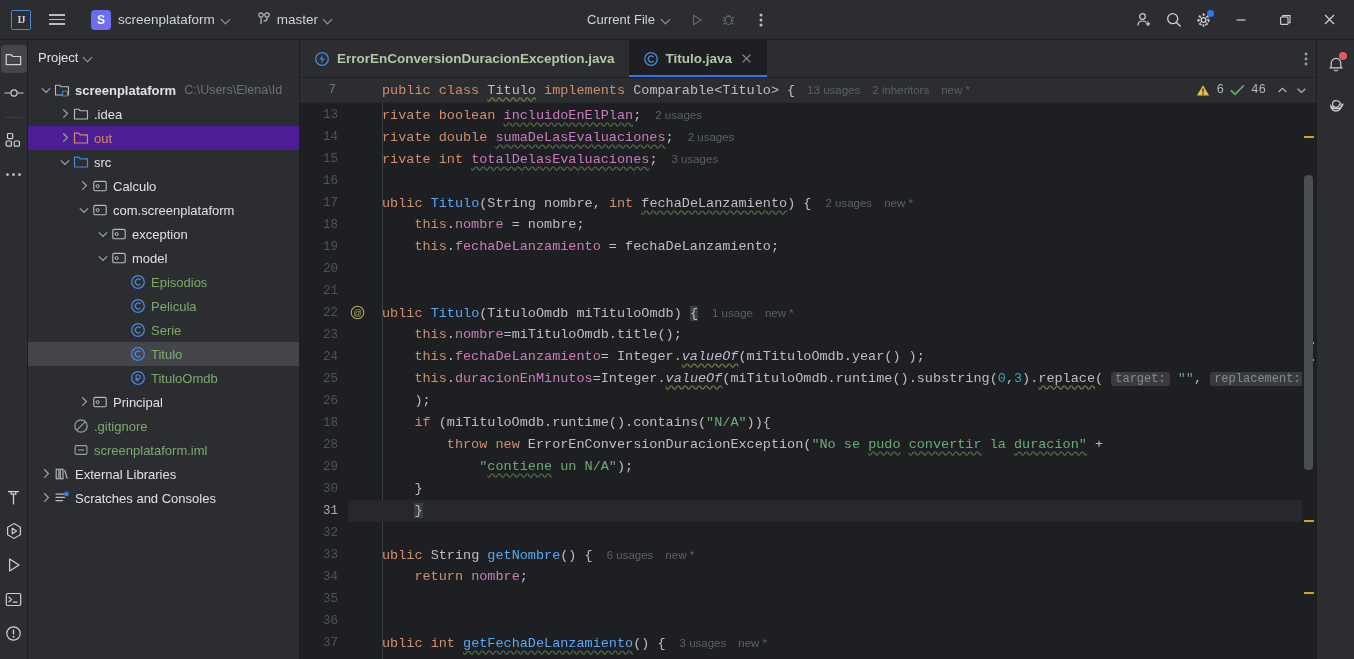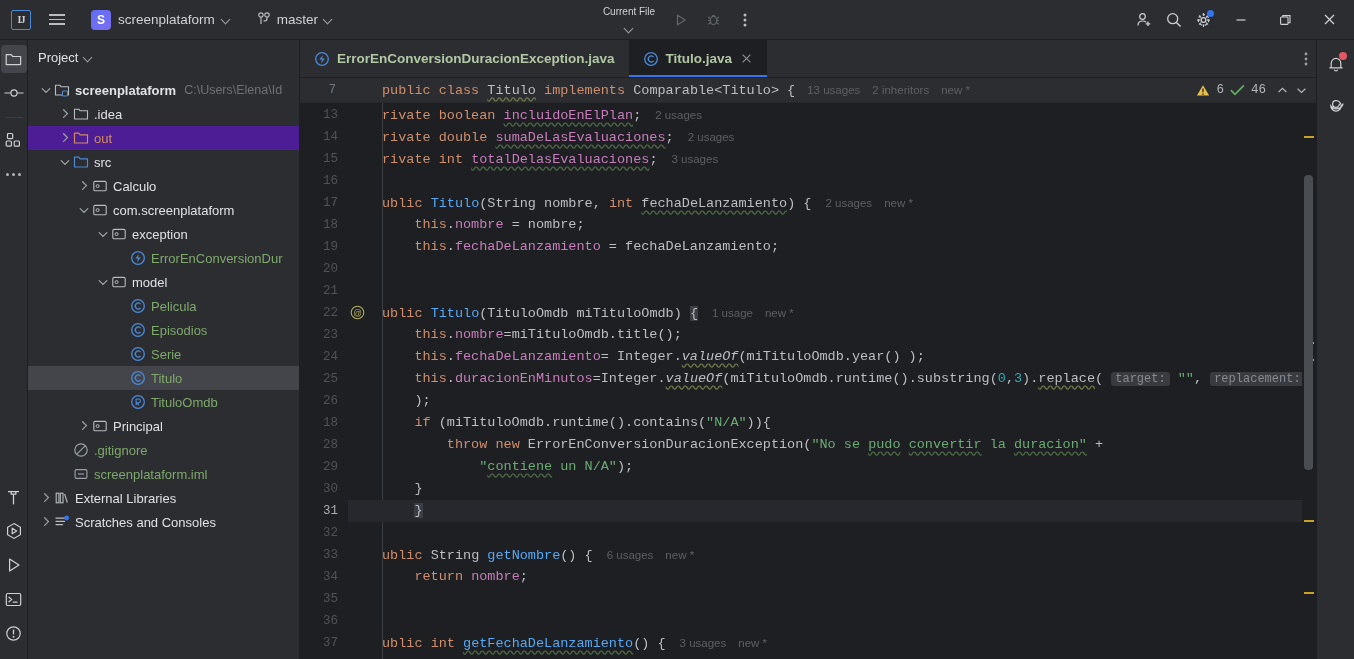--- a/index.html
+++ b/index.html
@@ -32,22 +32,22 @@
      color: #fff; font-size: 12px; font-weight: bold; display: flex; align-items: center; justify-content: center; }
   .proj-name { font-size: 13.5px; color: #cfd2d6; }
   .chev { width: 9px; height: 9px; position: relative; display:inline-block; }
   .chev:before { content:''; position:absolute; left:0; top:1px; width:6px; height:6px;
     border-right:1.4px solid #9ca0a6; border-bottom:1.4px solid #9ca0a6; transform: rotate(45deg); }
   .branch-chip { display:flex; align-items:center; gap:6px; margin-left: 14px; padding: 3px 6px; border-radius:4px; cursor:pointer;}
   .branch-name { font-size: 13.5px; color: #cfd2d6; }
   .topbar-center { position: absolute; left: 0; right: 0; display: flex; justify-content: center;
     align-items: center; gap: 4px; pointer-events: none; }
   .topbar-center > * { pointer-events: auto; }
-  .runconfig { font-size: 10px; color: #cfd2d6; display: flex; align-items: center; gap: 7px;
-    padding: 3px 8px; border-radius: 4px; cursor: pointer; flex-direction: column; }
+  .runconfig { font-size: 13px; color: #cfd2d6; display: flex; align-items: center; gap: 7px;
+    padding: 3px 8px; border-radius: 4px; cursor: pointer; }
   .tb-icon { width: 28px; height: 26px; display:flex; align-items:center; justify-content:center; cursor:pointer; border-radius:4px;}
   .topbar-right { margin-left: auto; display: flex; align-items: center; gap: 2px; padding-right: 4px; }
   .win-btn { width: 42px; height: 38px; display: flex; align-items: center; justify-content: center; cursor: pointer; }
   .gear-wrap { position: relative; }
   .blue-dot { position: absolute; right: 4px; top: 3px; width: 7px; height: 7px; border-radius: 50%; background: #3574f0; }
 
   
   .body { flex: 1; display: flex; min-height: 0; }
 
   
@@ -375,55 +375,47 @@
               <svg width="14" height="14" viewBox="0 0 14 14">
                 <path d="M3.2 5.6 L7 9.4 L10.8 5.6" fill="none" stroke="#9ba0a6" stroke-width="1.3" stroke-linecap="round"></path>
               </svg>
             </span>
             <svg class="ticon" width="16" height="16" viewBox="0 0 16 16">
               <rect x="1.8" y="3.4" width="12.4" height="9.4" rx="1.4" fill="none" stroke="#b9bcc0" stroke-width="1.1"></rect>
               <circle cx="5.6" cy="8.1" r="1.5" fill="none" stroke="#b9bcc0" stroke-width="1"></circle>
             </svg>
             <span class="tlabel" style="color:#dfe1e5;font-weight:normal">exception</span>
           </div>
+          <div class="trow" style="padding-left: 67px; text-align: center;">
+            <span class="arrow">
+              <svg width="14" height="14" viewBox="0 0 14 14">
+                <path d="M3.2 5.6 L7 9.4 L10.8 5.6" fill="none" stroke="#9ba0a6" stroke-width="1.3" stroke-linecap="round"></path>
+              </svg>
+            </span>
+            <svg class="ticon" width="16" height="16" viewBox="0 0 16 16">
+              <rect x="1.8" y="3.4" width="12.4" height="9.4" rx="1.4" fill="none" stroke="#b9bcc0" stroke-width="1.1"></rect>
+              <circle cx="5.6" cy="8.1" r="1.5" fill="none" stroke="#b9bcc0" stroke-width="1"></circle>
+            </svg>
+            <span class="tlabel" style="color:#dfe1e5;font-weight:normal">model</span>
+          </div>
           <div class="trow" style="padding-left: 86px;">
             <span class="arrow none"></span>
             <svg class="ticon" width="16" height="16" viewBox="0 0 16 16">
               <circle cx="8" cy="8" r="6.3" fill="none" stroke="#4a88d8" stroke-width="1.3"></circle>
-              <path d="M8.9 3.9 L5.3 8.6 H8 L7.1 12.4 L10.8 7.6 H8 Z" fill="#4a88d8"></path>
-            </svg>
-            <span class="tlabel" style="color:#7fa86c;font-weight:normal">ErrorEnConversionDur</span>
-          </div>
-          <div class="trow" style="padding-left: 67px; text-align: center;">
-            <span class="arrow">
-              <svg width="14" height="14" viewBox="0 0 14 14">
-                <path d="M3.2 5.6 L7 9.4 L10.8 5.6" fill="none" stroke="#9ba0a6" stroke-width="1.3" stroke-linecap="round"></path>
-              </svg>
-            </span>
-            <svg class="ticon" width="16" height="16" viewBox="0 0 16 16">
-              <rect x="1.8" y="3.4" width="12.4" height="9.4" rx="1.4" fill="none" stroke="#b9bcc0" stroke-width="1.1"></rect>
-              <circle cx="5.6" cy="8.1" r="1.5" fill="none" stroke="#b9bcc0" stroke-width="1"></circle>
-            </svg>
-            <span class="tlabel" style="color:#dfe1e5;font-weight:normal">model</span>
+              <path d="M10.2 5.7 a3 3 0 1 0 0 4.6" fill="none" stroke="#4a88d8" stroke-width="1.3" stroke-linecap="round"></path>
+            </svg>
+            <span class="tlabel" style="color:#7fa86c;font-weight:normal">Episodios</span>
           </div>
           <div class="trow" style="padding-left: 86px;">
             <span class="arrow none"></span>
             <svg class="ticon" width="16" height="16" viewBox="0 0 16 16">
               <circle cx="8" cy="8" r="6.3" fill="none" stroke="#4a88d8" stroke-width="1.3"></circle>
               <path d="M10.2 5.7 a3 3 0 1 0 0 4.6" fill="none" stroke="#4a88d8" stroke-width="1.3" stroke-linecap="round"></path>
             </svg>
             <span class="tlabel" style="color:#7fa86c;font-weight:normal">Pelicula</span>
-          </div>
-          <div class="trow" style="padding-left: 86px;">
-            <span class="arrow none"></span>
-            <svg class="ticon" width="16" height="16" viewBox="0 0 16 16">
-              <circle cx="8" cy="8" r="6.3" fill="none" stroke="#4a88d8" stroke-width="1.3"></circle>
-              <path d="M10.2 5.7 a3 3 0 1 0 0 4.6" fill="none" stroke="#4a88d8" stroke-width="1.3" stroke-linecap="round"></path>
-            </svg>
-            <span class="tlabel" style="color:#7fa86c;font-weight:normal">Episodios</span>
           </div>
           <div class="trow" style="padding-left: 86px;">
             <span class="arrow none"></span>
             <svg class="ticon" width="16" height="16" viewBox="0 0 16 16">
               <circle cx="8" cy="8" r="6.3" fill="none" stroke="#4a88d8" stroke-width="1.3"></circle>
               <path d="M10.2 5.7 a3 3 0 1 0 0 4.6" fill="none" stroke="#4a88d8" stroke-width="1.3" stroke-linecap="round"></path>
             </svg>
             <span class="tlabel" style="color:#7fa86c;font-weight:normal">Serie</span>
           </div>
           <div class="trow sel" style="padding-left: 86px;">

